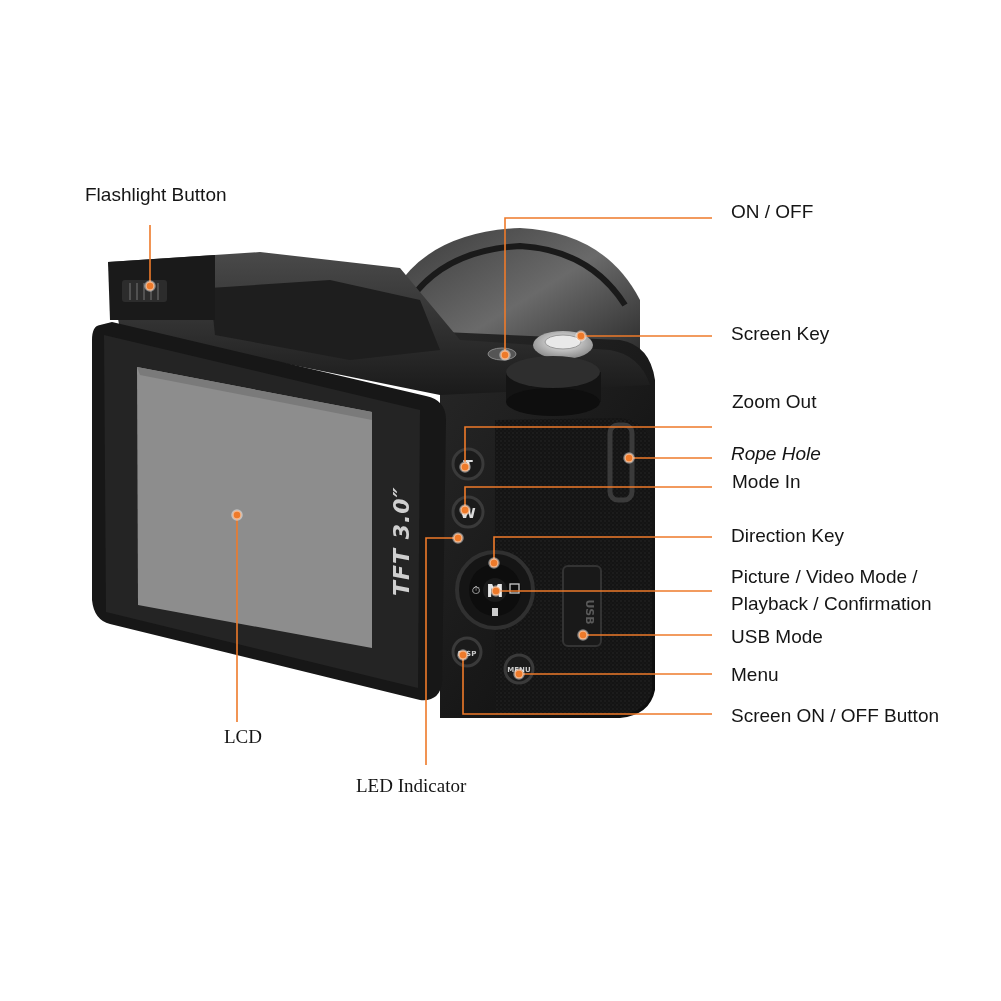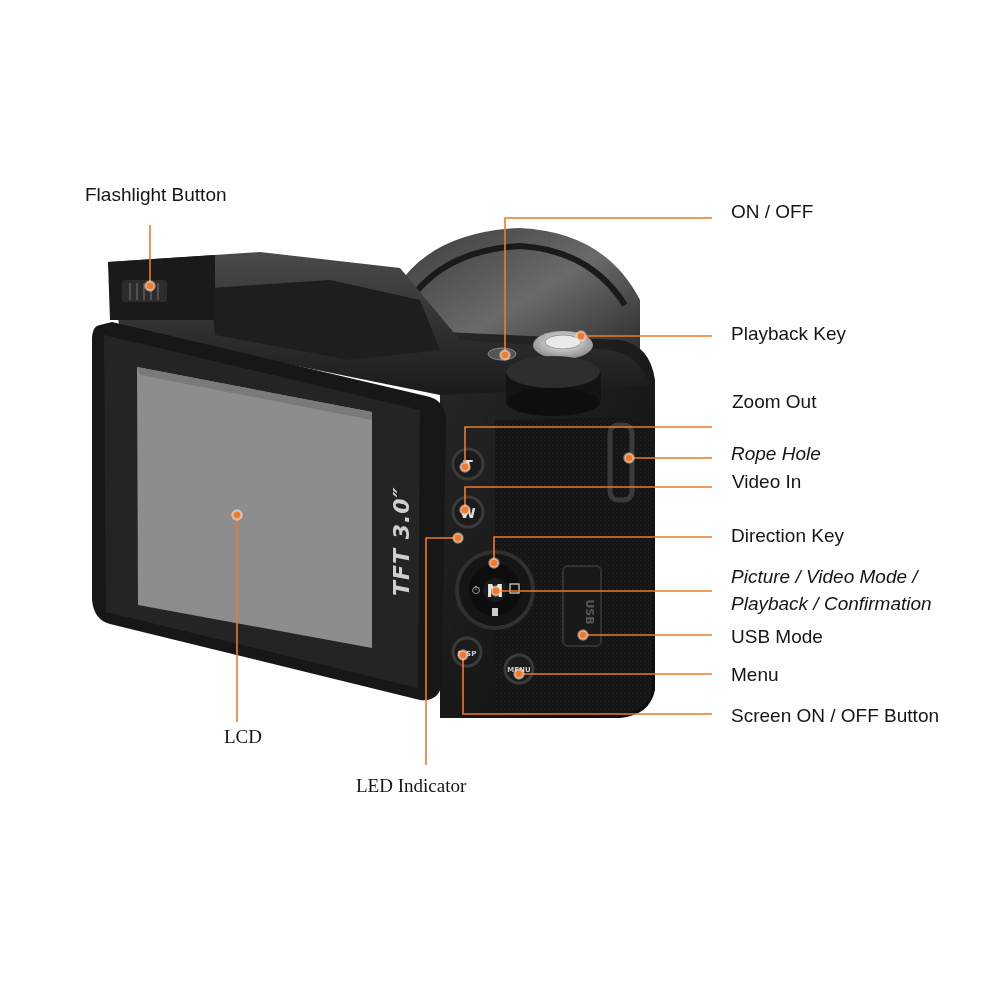--- a/index.html
+++ b/index.html
@@ -149,26 +149,26 @@
       <circle cx="583" cy="635" r="4.5"></circle>
       <circle cx="519" cy="674" r="4.5"></circle>
       <circle cx="463" cy="655" r="4.5"></circle>
       <circle cx="237" cy="515" r="4.5"></circle>
       <circle cx="458" cy="538" r="4.5"></circle>
     </g>
   </svg>
 
   <div class="label" style="left:85px; top:182px;">Flashlight Button</div>
   <div class="label" style="left:731px; top:199px;">ON / OFF</div>
-  <div class="label" style="left:731px; top:321px;">Playback Key</div>
+  <div class="label" style="left:731px; top:321px;">Screen Key</div>
   <div class="label" style="left:732px; top:389px;">Zoom Out</div>
   <div class="label" style="left:731px; top:441px;font-style:italic;">Rope Hole</div>
-  <div class="label" style="left:732px; top:469px;">Video In</div>
+  <div class="label" style="left:732px; top:469px;">Mode In</div>
   <div class="label" style="left:731px; top:523px;">Direction Key</div>
-  <div class="label multi" style="left:731px; top:563px;font-style:italic;">Picture / Video Mode /
+  <div class="label multi" style="left:731px; top:563px;">Picture / Video Mode /
 Playback / Confirmation</div>
   <div class="label" style="left:731px; top:624px;">USB Mode</div>
   <div class="label" style="left:731px; top:662px;">Menu</div>
   <div class="label" style="left:731px; top:703px;text-align:center;">Screen ON / OFF Button</div>
   <div class="label" style="left:224px; top:724px;font-family:Liberation Serif, serif;">LCD</div>
   <div class="label" style="left:356px; top:773px;font-family:Liberation Serif, serif;">LED Indicator</div>
 
 </div>
 
 </body></html>

